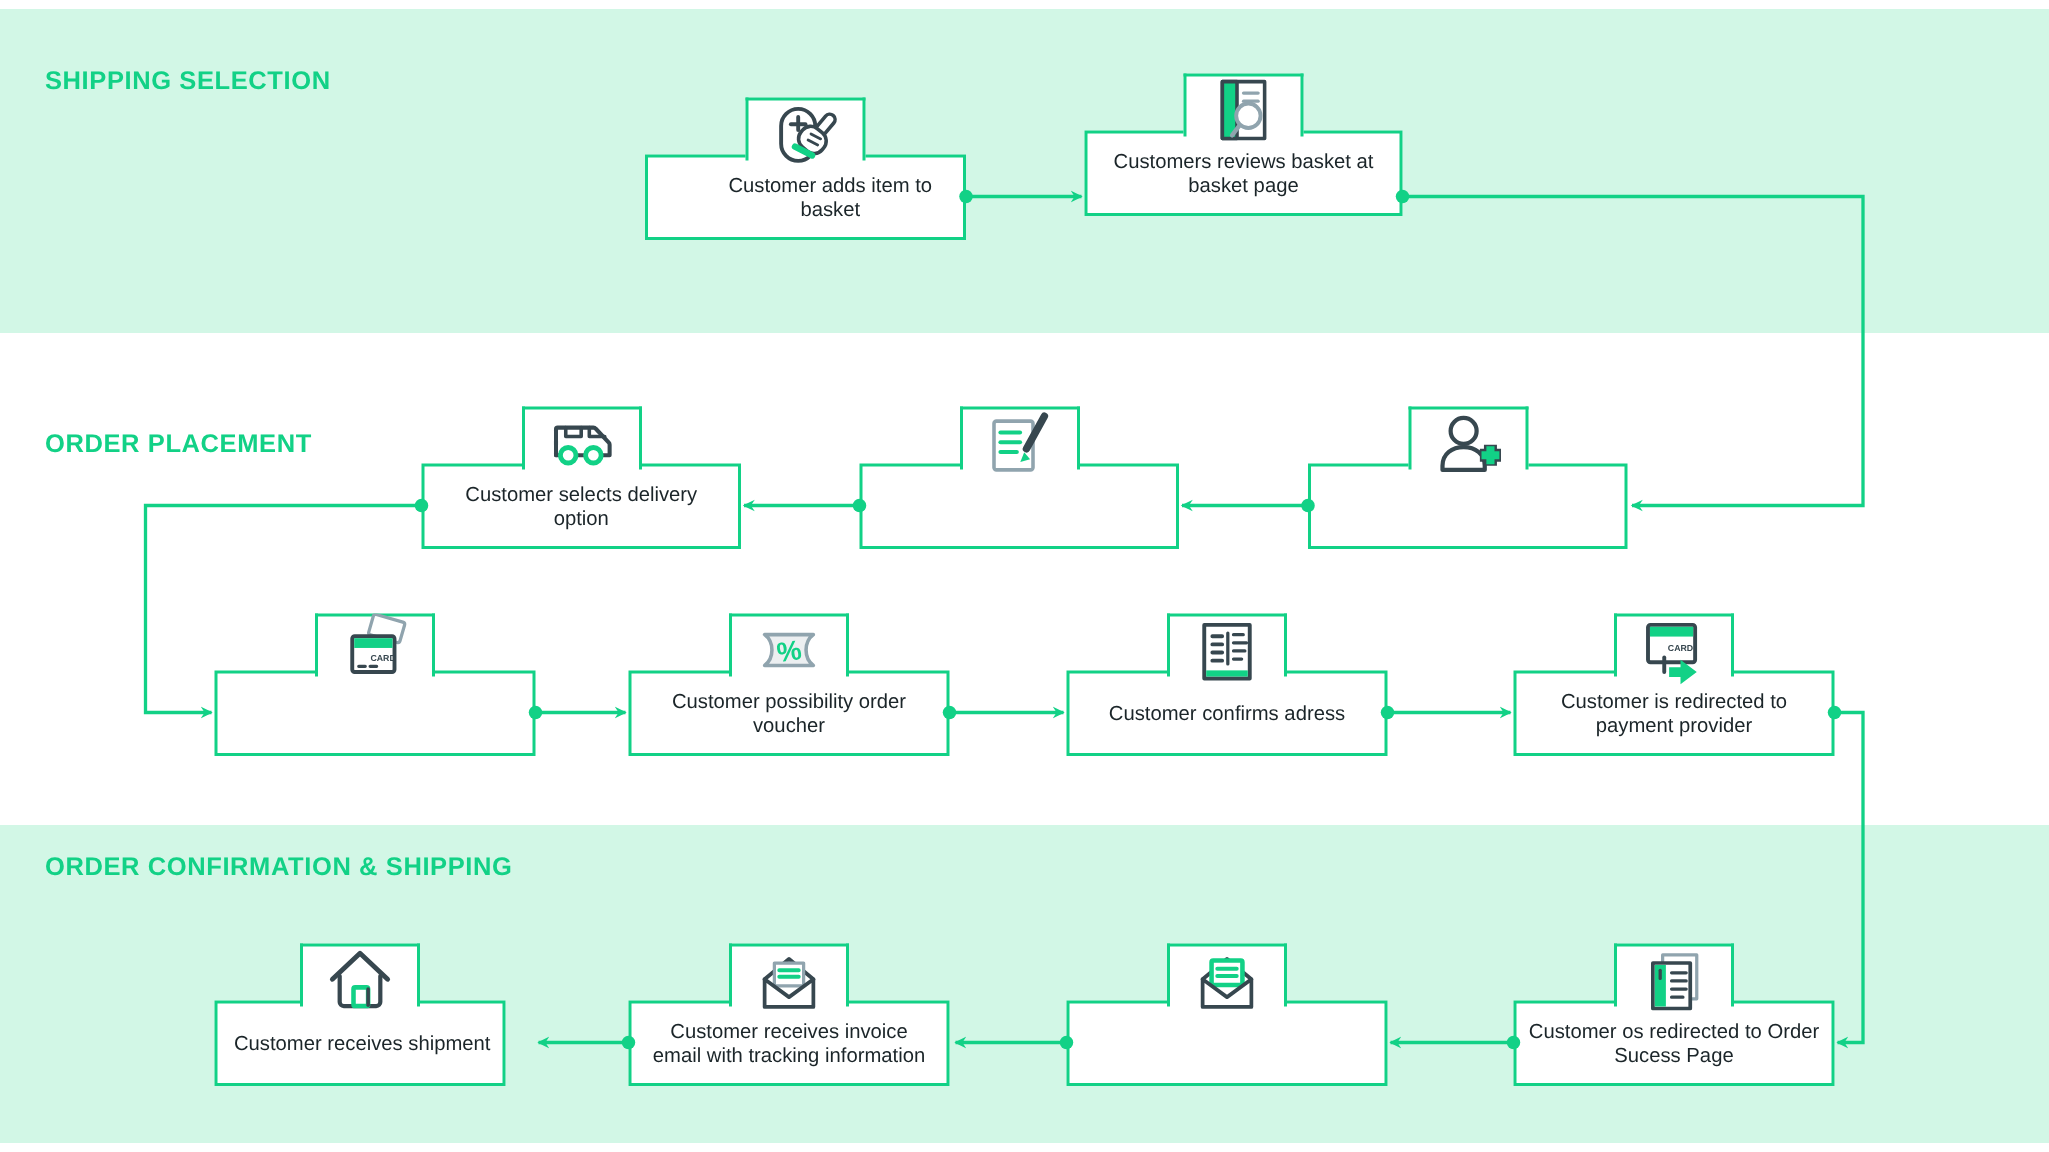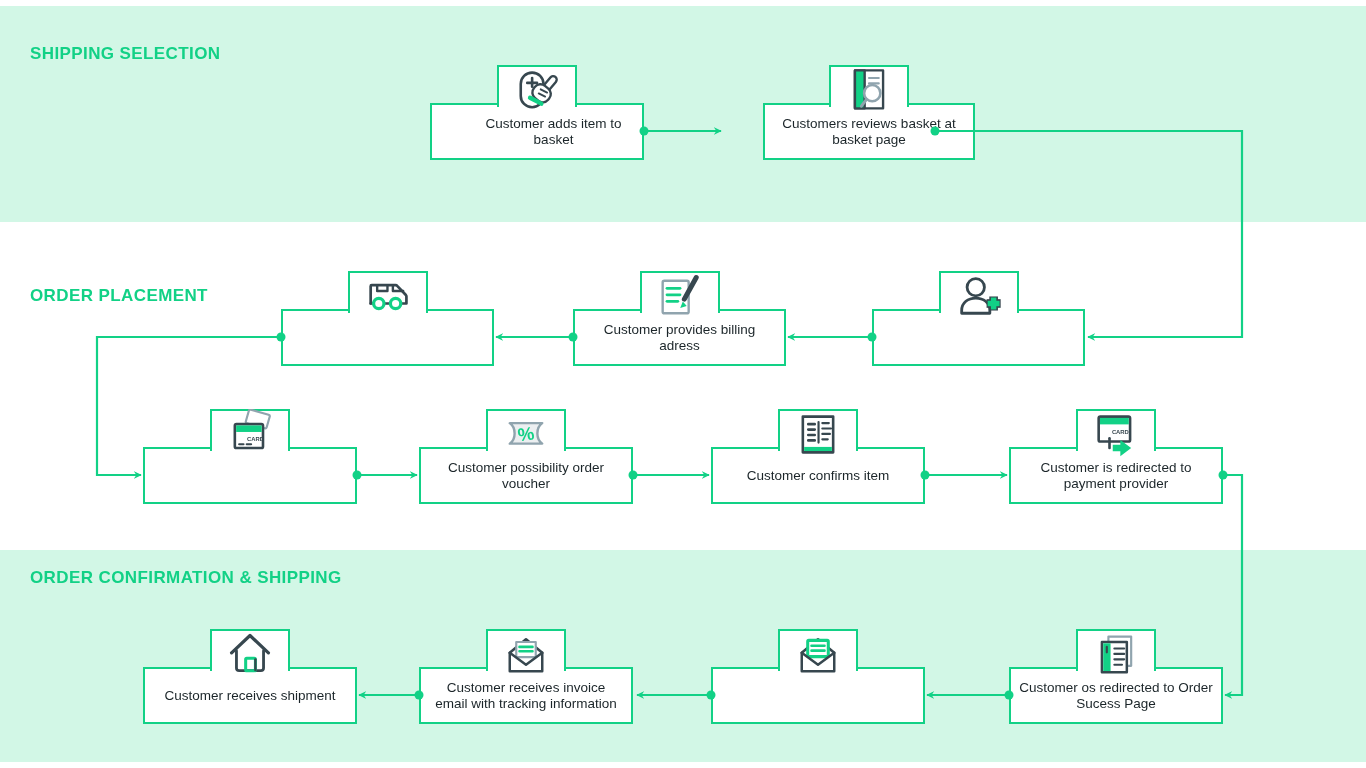--- a/index.html
+++ b/index.html
@@ -57,21 +57,21 @@
        <rect x="21.5" y="19.5" width="17" height="14.5" rx="6.5" fill="#fff" stroke="#37474f" stroke-width="2.2"></rect>
        <line x1="27" y1="24.5" x2="33.5" y2="23" stroke="#37474f" stroke-width="1.7"></line>
        <line x1="28" y1="28.5" x2="34.5" y2="27" stroke="#37474f" stroke-width="1.7"></line>
        <line x1="24.5" y1="36.8" x2="36" y2="34.2" stroke="#12d186" stroke-width="4"></line>
      </g>
         </svg>
       </span>
     </div>
     <span class="label">Customer adds item to basket</span>
   </div>
-<div class="node" style="left: 723px; top: 103px; width: 212px; height: 57px; margin-left: 40px;">
+<div class="node" style="left: 723px; top: 87px; width: 212px; height: 57px;">
     <div class="tab">
       <span class="icon">
         <svg width="52" height="52" viewBox="0 0 48 48" fill="none" stroke-linecap="round" stroke-linejoin="round">
           <rect x="11" y="5" width="26" height="35" fill="#fff" stroke="#37474f" stroke-width="2.2"></rect>
      <rect x="11" y="5" width="9" height="35" fill="#12d186" stroke="#37474f" stroke-width="2.2"></rect>
      <line x1="24" y1="12" x2="33" y2="12" stroke="#90a4ae" stroke-width="2"></line>
      <line x1="24" y1="17" x2="33" y2="17" stroke="#90a4ae" stroke-width="2"></line>
      <circle cx="27" cy="26" r="7.5" fill="#fff" stroke="#90a4ae" stroke-width="2.4"></circle>
      <line x1="21.5" y1="32" x2="17" y2="38" stroke="#90a4ae" stroke-width="2.8"></line>
         </svg>
@@ -85,35 +85,35 @@
         <svg width="52" height="52" viewBox="0 0 48 48" fill="none" stroke-linecap="round" stroke-linejoin="round">
           <path d="M8 30 V14 a1 1 0 0 1 1 -1 h22 a2 2 0 0 1 1.5 .7 l8 8.5 a2 2 0 0 1 .5 1.3 V30 h-5" fill="#fff" stroke="#37474f" stroke-width="2.5"></path>
      <path d="M8 30 h2.5 M20.5 30 h5.5" stroke="#37474f" stroke-width="2.5"></path>
      <path d="M14 13 v5.5 h9.5 v-5.5" stroke="#37474f" stroke-width="2.2"></path>
      <path d="M28.5 13 v5.5 h9.5" stroke="#37474f" stroke-width="2.2"></path>
      <circle cx="15.5" cy="30" r="4.8" fill="#fff" stroke="#12d186" stroke-width="3"></circle>
      <circle cx="31" cy="30" r="4.8" fill="#fff" stroke="#12d186" stroke-width="3"></circle>
         </svg>
       </span>
     </div>
+    <span class="label">Customer selects delivery option</span>
   </div>
 <div class="node" style="left: 573px; top: 309px; width: 213px; height: 57px;">
     <div class="tab">
       <span class="icon">
         <svg width="52" height="52" viewBox="0 0 48 48" fill="none" stroke-linecap="round" stroke-linejoin="round">
           <rect x="8" y="9" width="24" height="30" rx="1.5" fill="#fff" stroke="#90a4ae" stroke-width="2.2"></rect>
      <line x1="12" y1="16" x2="24" y2="16" stroke="#12d186" stroke-width="2.6"></line>
      <line x1="12" y1="22" x2="24" y2="22" stroke="#12d186" stroke-width="2.6"></line>
      <line x1="12" y1="28" x2="22" y2="28" stroke="#12d186" stroke-width="2.6"></line>
      <line x1="39" y1="6" x2="28" y2="26" stroke="#37474f" stroke-width="4.6"></line>
      <path d="M26.6 28.2 l-2.4 6 6 -1.8 z" fill="#12d186"></path>
         </svg>
       </span>
     </div>
-    <span class="label">Customer provides billing adress</span>
   </div>
 <div class="node" style="left: 872px; top: 309px; width: 213px; height: 57px;">
     <div class="tab">
       <span class="icon">
         <svg width="52" height="52" viewBox="0 0 48 48" fill="none" stroke-linecap="round" stroke-linejoin="round">
           <circle cx="21" cy="15" r="8" fill="#fff" stroke="#37474f" stroke-width="2.6"></circle>
      <path d="M8 39 v-2.5 c0 -7.5 6 -11.5 13 -11.5 s13 4 13 11.5 V39 z" fill="#fff" stroke="#37474f" stroke-width="2.6"></path>
      <g stroke-linecap="butt">
        <line x1="37.5" y1="23.5" x2="37.5" y2="36.5" stroke="#37474f" stroke-width="8"></line>
        <line x1="31" y1="30" x2="44" y2="30" stroke="#37474f" stroke-width="8"></line>
@@ -155,37 +155,37 @@
       <span class="icon">
         <svg width="52" height="52" viewBox="0 0 48 48" fill="none" stroke-linecap="round" stroke-linejoin="round">
           <rect x="10" y="7" width="28" height="33" fill="#fff" stroke="#37474f" stroke-width="2.4"></rect>
      <rect x="11.2" y="35" width="25.6" height="3.8" fill="#12d186"></rect>
      <path d="M15 14 h6 M15 19 h6 M15 24 h6 M15 29 h6" stroke="#37474f" stroke-width="2.4"></path>
      <line x1="24.5" y1="12" x2="24.5" y2="31" stroke="#37474f" stroke-width="2"></line>
      <path d="M28 13 h6 M28 18 h8 M28 23 h7 M28 28 h5" stroke="#37474f" stroke-width="2"></path>
         </svg>
       </span>
     </div>
-    <span class="label">Customer confirms item</span>
+    <span class="label">Customer confirms adress</span>
   </div>
 <div class="node" style="left: 1009px; top: 447px; width: 214px; height: 57px;">
     <div class="tab">
       <span class="icon">
         <svg width="52" height="52" viewBox="0 0 48 48" fill="none" stroke-linecap="round" stroke-linejoin="round">
           <rect x="8" y="7" width="29" height="23" rx="1.5" fill="#fff" stroke="#37474f" stroke-width="2.4"></rect>
      <rect x="9.2" y="8.2" width="26.6" height="6" fill="#12d186"></rect>
      <text x="28" y="23" font-size="5.4" font-weight="bold" fill="#37474f" text-anchor="middle" font-family="Liberation Sans, sans-serif">CARD</text>
      <path d="M18 27 v9" stroke="#37474f" stroke-width="2.4"></path>
      <path d="M21 33 h7 v-4.5 l10 7.5 -10 7.5 V39 h-7 z" fill="#12d186"></path>
         </svg>
       </span>
     </div>
     <span class="label">Customer is redirected to payment provider</span>
   </div>
-<div class="node" style="left: 143px; top: 667px; width: 214px; height: 57px;">
+<div class="node" style="left: 143px; top: 667px; width: 194px; height: 57px; justify-content: flex-end;">
     <div class="tab">
       <span class="icon">
         <svg width="52" height="52" viewBox="0 0 48 48" fill="none" stroke-linecap="round" stroke-linejoin="round">
           <path d="M7 22 L24 6 L41 22" fill="none" stroke="#37474f" stroke-width="3"></path>
      <path d="M11.5 20 V36 a2.5 2.5 0 0 0 2.5 2.5 H34 a2.5 2.5 0 0 0 2.5 -2.5 V20" fill="#fff" stroke="#37474f" stroke-width="2.6"></path>
      <rect x="20" y="27" width="9" height="11.5" rx="1" fill="none" stroke="#12d186" stroke-width="2.8"></rect>
      <line x1="29" y1="28" x2="29" y2="38" stroke="#37474f" stroke-width="2.2"></line>
         </svg>
       </span>
     </div>

